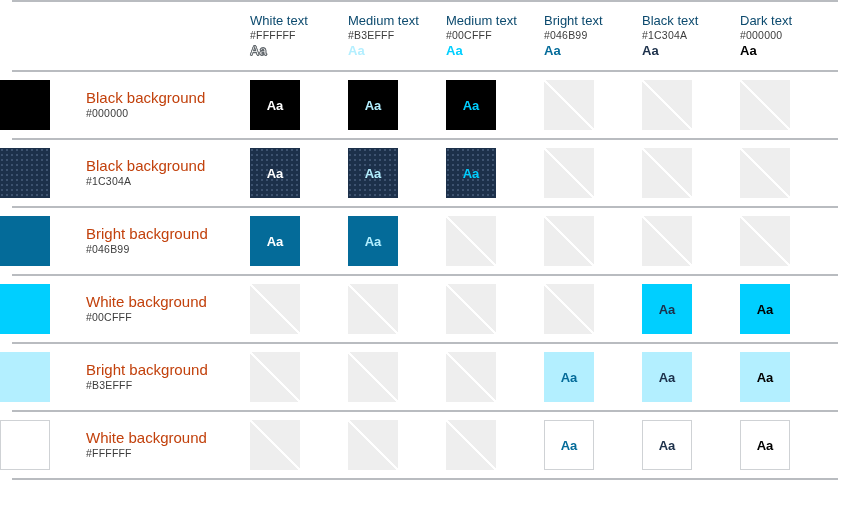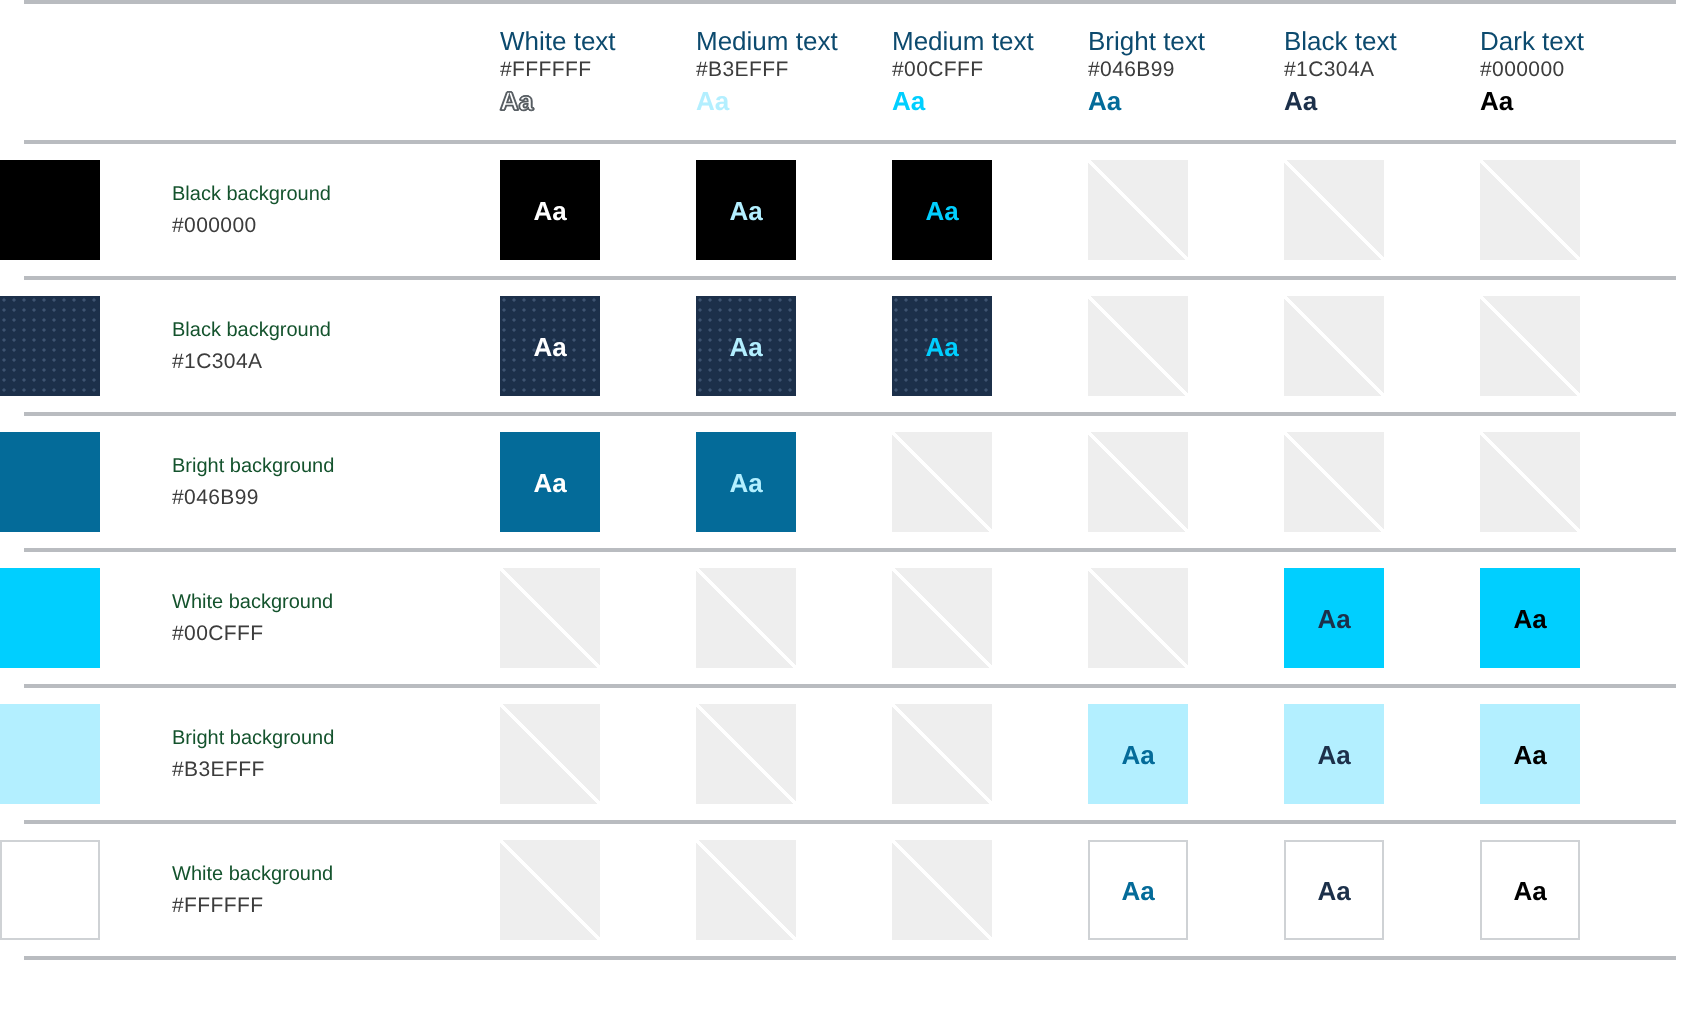--- a/index.html
+++ b/index.html
@@ -87,22 +87,22 @@
   }
   .swatch.bordered { box-shadow: inset 0 0 0 1px #cfd2d5; }
   .swatch.dotted {
     background-image:
       radial-gradient(circle at 2px 2px, rgba(140,165,200,.30) 0.7px, transparent 0.9px);
     background-size: 5px 5px;
   }
 
   .label-cell { padding-left: 13px; }
   .row-name {
-    font-size: 10px;
-    color: #14532d;
+    font-size: 15px;
+    color: #c2410c;
     line-height: 16px;
     white-space: nowrap;
   }
   .row-hex {
     font-size: 10.5px;
     color: #3c3c3c;
     line-height: 14px;
     letter-spacing: .2px;
     white-space: nowrap;
   }

